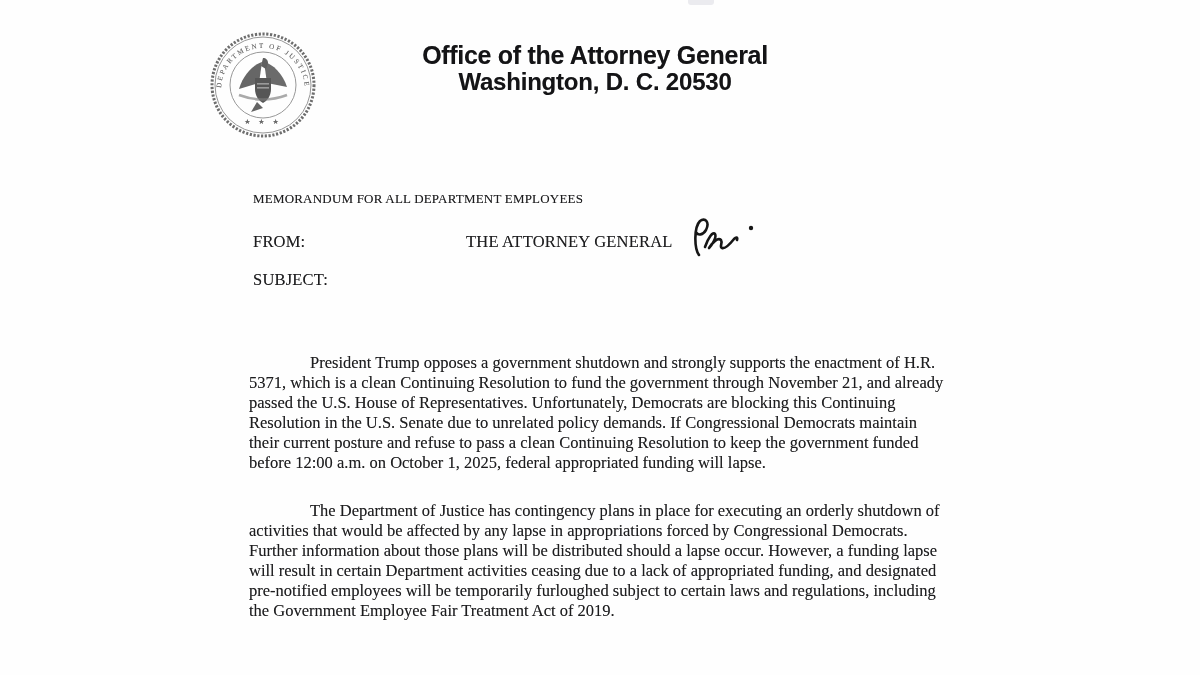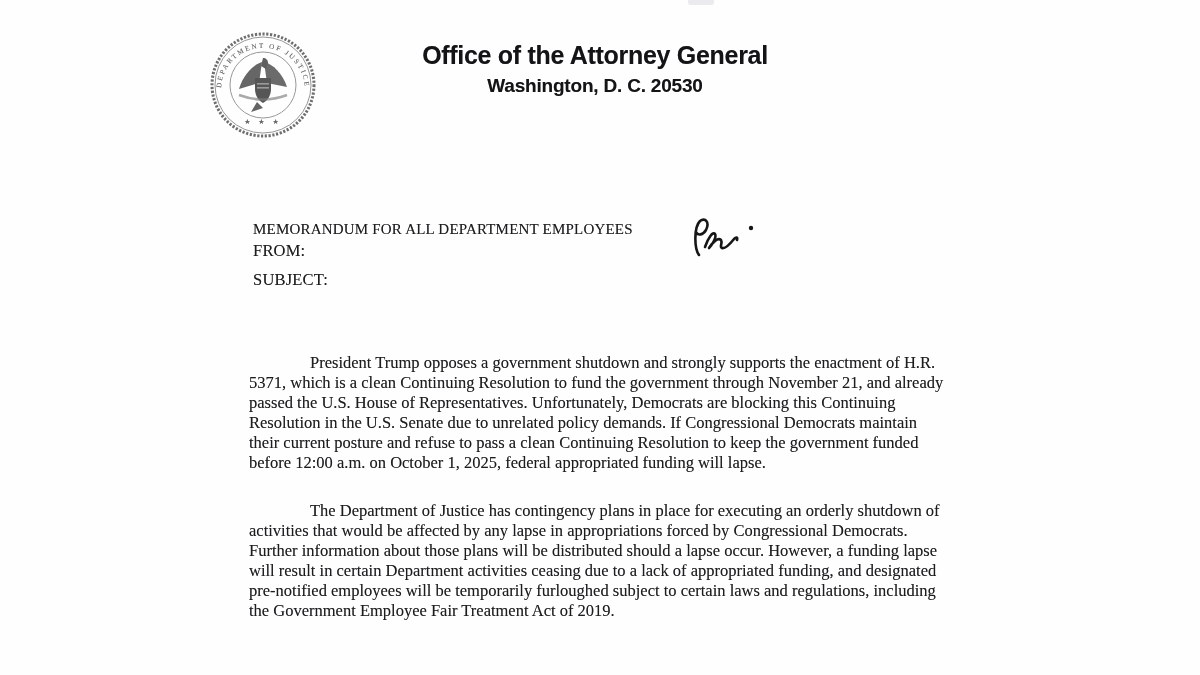--- a/index.html
+++ b/index.html
@@ -10,27 +10,27 @@
   .scan-text{ text-shadow:0 0 0.6px rgba(40,40,40,.45); }
 
   
   .top-smudge{position:absolute;left:688px;top:0;width:26px;height:5px;background:#ebebef;border-radius:0 0 3px 3px;}
 
   
   .seal{position:absolute;left:209px;top:31px;width:108px;height:108px;filter:blur(.4px);}
   .hdr-line{position:absolute;left:0;width:1190px;text-align:center;
     font-family:Liberation Sans, sans-serif;font-weight:700;color:#141416;}
   .office-line{top:41px;font-size:25px;letter-spacing:-.3px;}
-  .city-line{top:75px;font-size:19px;letter-spacing:-.2px;}
+  .city-line{top:68px;font-size:24px;letter-spacing:-.2px;}
 
   
-  .memo-line{position:absolute;left:253px;top:191px;font-size:15px;letter-spacing:.2px;margin-top:30px;}
+  .memo-line{position:absolute;left:253px;top:191px;font-size:13px;letter-spacing:.2px;}
   .memo-label{position:absolute;left:253px;font-size:16.5px;letter-spacing:.2px;}
   .memo-value{position:absolute;left:466px;font-size:16.5px;letter-spacing:.2px;}
-  .row-from{top:241px;}
+  .row-from{top:232px;}
   .row-subject{top:270px;}
 
   
   .signature{position:absolute;left:691px;top:217px;width:68px;height:42px;}
 
   
   .body-text{position:absolute;left:249px;top:338px;width:696px;margin-top:15px;}
   .body-text p{margin:0 0 28px 0;font-size:16.5px;line-height:20px;text-indent:61px;text-align:left;}
 </style>
 </head>
@@ -62,20 +62,21 @@
     </g>
     <text x="54" y="93" font-size="7" fill="#6a6a6a" text-anchor="middle" letter-spacing="3">★ ★ ★</text>
   </svg>
 
   <div class="hdr-line office-line">Office of the Attorney General</div>
   <div class="hdr-line city-line">Washington, D. C. 20530</div>
 
   <div class="memo-line">MEMORANDUM FOR ALL DEPARTMENT EMPLOYEES</div>
 
   <div class="memo-label row-from">FROM:</div>
+  <div class="memo-value row-from">THE ATTORNEY GENERAL</div>
 
   <svg class="signature" viewBox="0 0 68 42" xmlns="http://www.w3.org/2000/svg" aria-hidden="true">
     <g fill="none" stroke="#161616" stroke-width="2.6" stroke-linecap="round" stroke-linejoin="round">
       <path d="M8,38 C3,31 3,10 9,4 C14,0 19,5 15,13 C12,18 7,19 5,15"></path>
       <path d="M14,30 C17,21 22,14 24,17 C26,20 21,28 18,31 C22,25 27,20 30,23 C32,26 28,30 31,31 C34,32 39,27 43,22 C45,20 47,20 46,23"></path>
     </g>
     <circle cx="60" cy="11" r="2.2" fill="#161616"></circle>
   </svg>
 
   <div class="memo-label row-subject">SUBJECT:</div>

